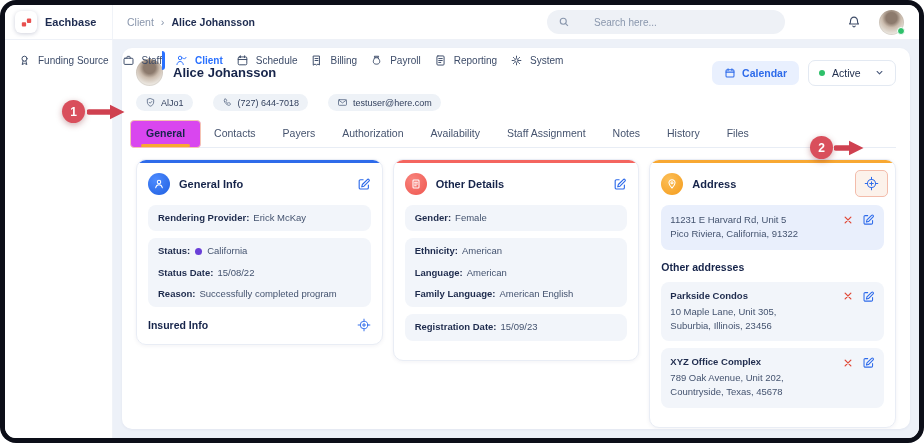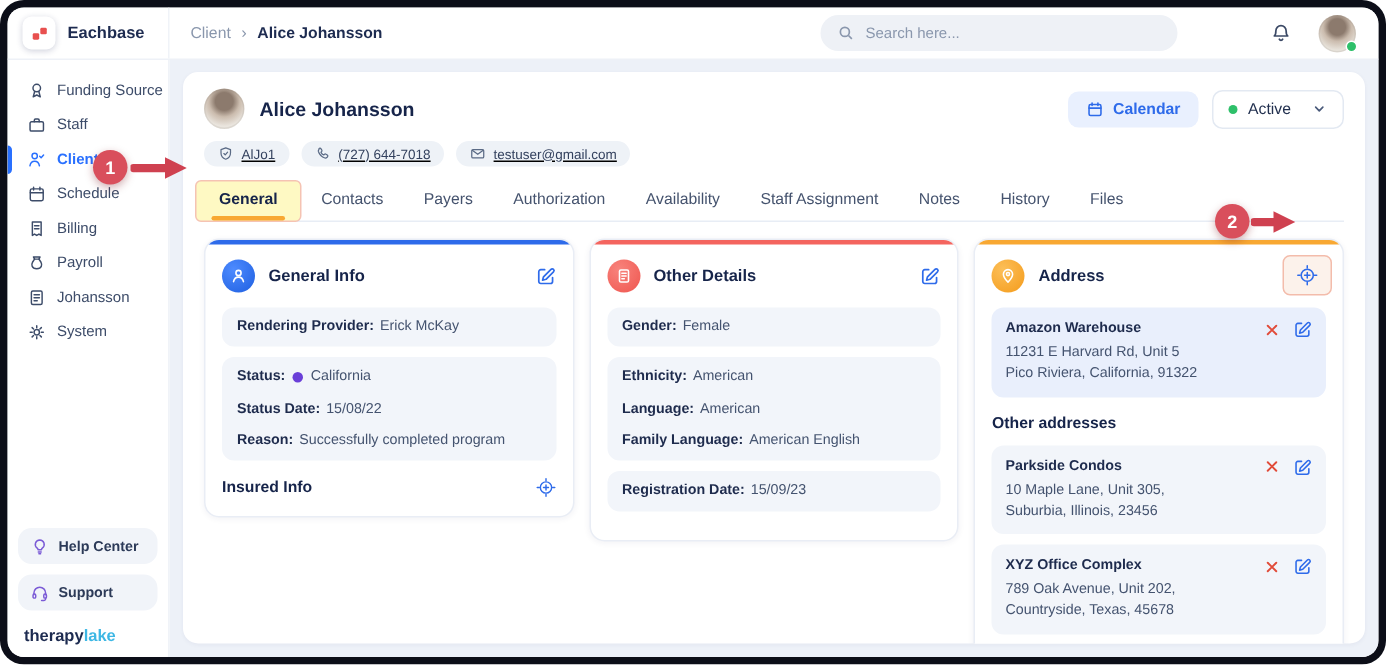--- a/index.html
+++ b/index.html
@@ -10,31 +10,31 @@
   
   .topbar { flex:0 0 35px; display:flex; align-items:center; background:#fff; border-bottom:1px solid #eef1f7;justify-content:space-between; }
   .brand-area { width:108px; height:100%; display:flex; align-items:center; gap:8px; padding-left:10px; border-right:1px solid #f0f3f8; }
   .logo-box { width:22px; height:22px; border-radius:6px; background:#fff; box-shadow:0 1px 4px rgba(30,40,90,.22); display:grid; place-items:center; }
   .brand { font-size:11px; font-weight:bold; color:#1d2b50; }
   .breadcrumb { margin-left:14px; display:flex; align-items:center; gap:7px; font-size:10.5px; }
   .bc-section { color:#8a97ad; cursor:pointer; }
   .bc-sep { color:#8a97ad; font-size:11px; }
   .bc-current { color:#1d2b50; font-weight:bold; }
   .topbar-right { margin-left:auto; display:flex; align-items:center; padding-right:15px; }
-  .search { width:238px; height:24px; background:#eef1f6; border-radius:12px; display:flex; align-items:center; gap:7px; padding:0 11px; color:#8a97ad; }
+  .search { width:238px; height:24px; background:#eef1f6; border-radius:12px; display:flex; align-items:center; gap:24px; padding:0 11px; color:#8a97ad; }
   .search input { flex:1; border:none; outline:none; background:transparent; font-size:10px; color:#33415e; font-family:inherit; }
   .search input::placeholder { color:#8a97ad; }
   .bell { margin-left:62px; color:#3c4a66; display:flex; cursor:pointer; }
   .avatar-sm { margin-left:18px; width:25px; height:25px; border-radius:50%; position:relative; cursor:pointer;
     background: radial-gradient(circle at 50% 32%, #8c7a6d 0 26%, #cbbcae 45%, #e7e2da 72%); box-shadow:inset 0 0 0 1px rgba(0,0,0,.06); }
   .avatar-sm .dot { position:absolute; right:-1px; bottom:0; width:8px; height:8px; border-radius:50%; background:#2ec06a; border:1.5px solid #fff; }
 
   
   .bodywrap { flex:1; display:flex; min-height:0; }
-  .sidebar { width:108px; background:#fff; border-right:1px solid #f0f3f8; display:flex; flex-direction:column; padding-top:9px; }
+  .sidebar { width:108px; background:#fff; border-right:1px solid #f0f3f8; display:flex; flex-direction:row; padding-top:9px; }
   .nav-item { height:23px; display:flex; align-items:center; gap:7px; padding-left:13px; font-size:10px; color:#3d4c69; position:relative; cursor:pointer; white-space:nowrap; }
   .nav-item svg { flex:0 0 auto; }
   .nav-item.active { color:#2970ff; font-weight:bold; }
   .nav-item.active::before { content:""; position:absolute; left:0; top:2px; bottom:2px; width:3px; background:#2970ff; border-radius:0 3px 3px 0; }
   .side-footer { margin-top:auto; padding:6px 7px 6px; }
   .pill { height:24px; background:#f1f4f9; border-radius:9px; display:flex; align-items:center; gap:6px; padding:0 8px; font-size:9.5px; font-weight:bold; color:#2c3a58; margin-bottom:7px; cursor:pointer; white-space:nowrap; }
   .pill svg { color:#7b5bd6; }
   .therapylake { font-size:11px; font-weight:bold; padding:4px 4px 2px; }
   .tl-1 { color:#1d2b50; } .tl-2 { color:#3db7e4; }
 
@@ -43,30 +43,30 @@
   .panel { background:#fff; border-radius:10px; height:100%; padding:11px 14px 12px; box-shadow:0 1px 3px rgba(30,40,90,.05); display:flex; flex-direction:column; overflow:hidden; }
   .client-row { display:flex; align-items:center; }
   .avatar-md { width:27px; height:27px; border-radius:50%;
     background: radial-gradient(circle at 50% 32%, #8c7a6d 0 26%, #cbbcae 45%, #eae5de 72%); box-shadow:inset 0 0 0 1px rgba(0,0,0,.06); }
   .client-name { margin-left:10px; font-size:13px; font-weight:bold; color:#16244a; }
   .header-actions { margin-left:auto; display:flex; align-items:center; gap:9px; }
   .calendar-btn { height:24px; border:none; background:#e9f0fe; color:#2e6bea; border-radius:7px; padding:0 12px; font-size:10.5px; font-weight:bold; display:flex; align-items:center; gap:6px; cursor:pointer; font-family:inherit; }
   .status-select { height:26px; min-width:88px; background:#fff; border:1px solid #e3e9f2; border-radius:7px; display:flex; align-items:center; gap:7px; padding:0 10px; font-size:10.5px; color:#22304f; cursor:pointer; }
   .status-select .gdot { width:6px; height:6px; border-radius:50%; background:#2ec06a; }
   .status-select .chev { margin-left:auto; color:#49597a; display:flex; }
-  .chips-row { display:flex; gap:8px; margin-top:8px;text-decoration:underline; }
+  .chips-row { display:flex; gap:20px; margin-top:8px; }
   .chip { height:17px; background:#eef2f7; border-radius:9px; display:flex; align-items:center; gap:5px; padding:0 9px; font-size:9px; color:#33415e; cursor:default; }
   .chip svg { color:#5a6a85; }
 
   
   .tabs { display:flex; align-items:center; margin-top:10px; border-bottom:1px solid #e8edf5; }
   .tab { font-size:10.5px; color:#45536e; padding:6px 0 8px; margin-right:27px; position:relative; cursor:pointer; white-space:nowrap; }
   .tab.active { font-weight:bold; color:#16244a; }
   .tab.active::after { content:""; position:absolute; left:-5px; right:-5px; bottom:0; height:3px; border-radius:2px; background:#f8a832; }
-  .ann-box { border:1px solid #f5c3b3; background:#fef9c3; border-radius:4px; padding:0 15px; margin:-3px 13px -2px -6px; position:relative; }
+  .ann-box { border:1px solid #f5c3b3; background:#d946ef; border-radius:4px; padding:0 15px; margin:-3px 13px -2px -6px; position:relative; }
   .ann-box .tab { margin-right:0; }
 
   
   .cards { display:flex; gap:10px; margin-top:11px; align-items:flex-start; flex:1; min-height:0; }
   .card { flex:1; position:relative; background:#fff; border:1px solid #e9edf5; border-radius:10px; padding:12px 11px; box-shadow:0 1px 4px rgba(30,40,90,.06); overflow:hidden; }
   .card::before { content:""; position:absolute; top:0; left:0; right:0; height:3px; }
   .card-blue::before { background:#2e6bea; }
   .card-red::before { background:#f4655f; }
   .card-orange::before { background:#f8a832; }
   .card-head { display:flex; align-items:center; gap:9px; margin:1px 0 10px; }
@@ -186,21 +186,21 @@
               <path d="M6.2 4.6h3.6l1.7 2.6c.9 1.5 1 5.3-3.5 5.3s-4.4-3.8-3.5-5.3z"></path>
               <path d="M6.2 4.6 5.3 2.8h5.4l-.9 1.8"></path>
             </svg>
           <span>Payroll</span>
         </div>
         <div class="nav-item">
           <svg width="13" height="13" viewBox="0 0 16 16" fill="none" stroke="currentColor" stroke-width="1.2" stroke-linecap="round" stroke-linejoin="round">
               <rect x="3.6" y="2.4" width="8.8" height="11.2" rx="1.2"></rect>
               <path d="M5.8 5.6h4.4M5.8 8h4.4M5.8 10.4h2.6"></path>
             </svg>
-          <span>Johansson</span>
+          <span>Reporting</span>
         </div>
         <div class="nav-item">
           <svg width="13" height="13" viewBox="0 0 16 16" fill="none" stroke="currentColor" stroke-width="1.2" stroke-linecap="round">
               <circle cx="8" cy="8" r="2.2"></circle>
               <path d="M8 2.6v1.7M8 11.7v1.7M2.6 8h1.7M11.7 8h1.7M4.2 4.2l1.2 1.2M10.6 10.6l1.2 1.2M11.8 4.2l-1.2 1.2M5.4 10.6l-1.2 1.2"></path>
             </svg>
           <span>System</span>
         </div>
 
         <div class="side-footer">
@@ -264,21 +264,21 @@
               <svg width="11" height="11" viewBox="0 0 16 16" fill="none" stroke="currentColor" stroke-width="1.2" stroke-linecap="round" stroke-linejoin="round">
                   <path d="M4 2.9c.5-.5 1.3-.4 1.7.2l.9 1.3c.3.5.2 1.1-.2 1.5l-.6.6c.5 1.2 1.5 2.2 2.7 2.7l.6-.6c.4-.4 1-.5 1.5-.2l1.3.9c.6.4.7 1.2.2 1.7l-.6.6c-.5.5-1.2.7-1.9.5-3-1-5.3-3.3-6.3-6.3-.2-.7 0-1.4.5-1.9z"></path>
                 </svg>
               <span>(727) 644-7018</span>
             </div>
             <div class="chip">
               <svg width="11" height="11" viewBox="0 0 16 16" fill="none" stroke="currentColor" stroke-width="1.2" stroke-linecap="round" stroke-linejoin="round">
                   <rect x="2.2" y="3.9" width="11.6" height="8.2" rx="1.2"></rect>
                   <path d="m2.7 4.7 5.3 3.9 5.3-3.9"></path>
                 </svg>
-              <span>testuser@gmail.com</span>
+              <span>testuser@here.com</span>
             </div>
           </div>
 
           <div class="tabs">
             <div class="ann-box">
               <div class="tab active">General</div>
             </div>
             <div class="tab">Contacts</div>
             <div class="tab">Payers</div>
             <div class="tab">Authorization</div>
@@ -398,21 +398,20 @@
                     <svg width="15" height="15" viewBox="0 0 16 16" fill="none" stroke="currentColor" stroke-width="1.1" stroke-linecap="round">
                         <circle cx="8" cy="8" r="4.3"></circle>
                         <path d="M8 6.1v3.8M6.1 8h3.8"></path>
                         <path d="M8 1.3v1.6M8 13.1v1.6M1.3 8h1.6M13.1 8h1.6"></path>
                       </svg>
                   </button>
                 </div>
               </div>
 
               <div class="addr primary">
-                <div class="addr-name">Amazon Warehouse</div>
                 <div class="addr-line">11231 E Harvard Rd, Unit 5</div>
                 <div class="addr-line">Pico Riviera, California, 91322</div>
                 <div class="addr-actions">
                   <button class="x-btn">
                       <svg width="10" height="10" viewBox="0 0 14 14" fill="none" stroke="currentColor" stroke-width="1.8" stroke-linecap="round">
                         <path d="M3 3l8 8M11 3l-8 8"></path>
                       </svg>
                     </button>
                   <button class="edit-sm">
                       <svg width="13" height="13" viewBox="0 0 16 16" fill="none" stroke="currentColor" stroke-width="1.3" stroke-linecap="round" stroke-linejoin="round">

